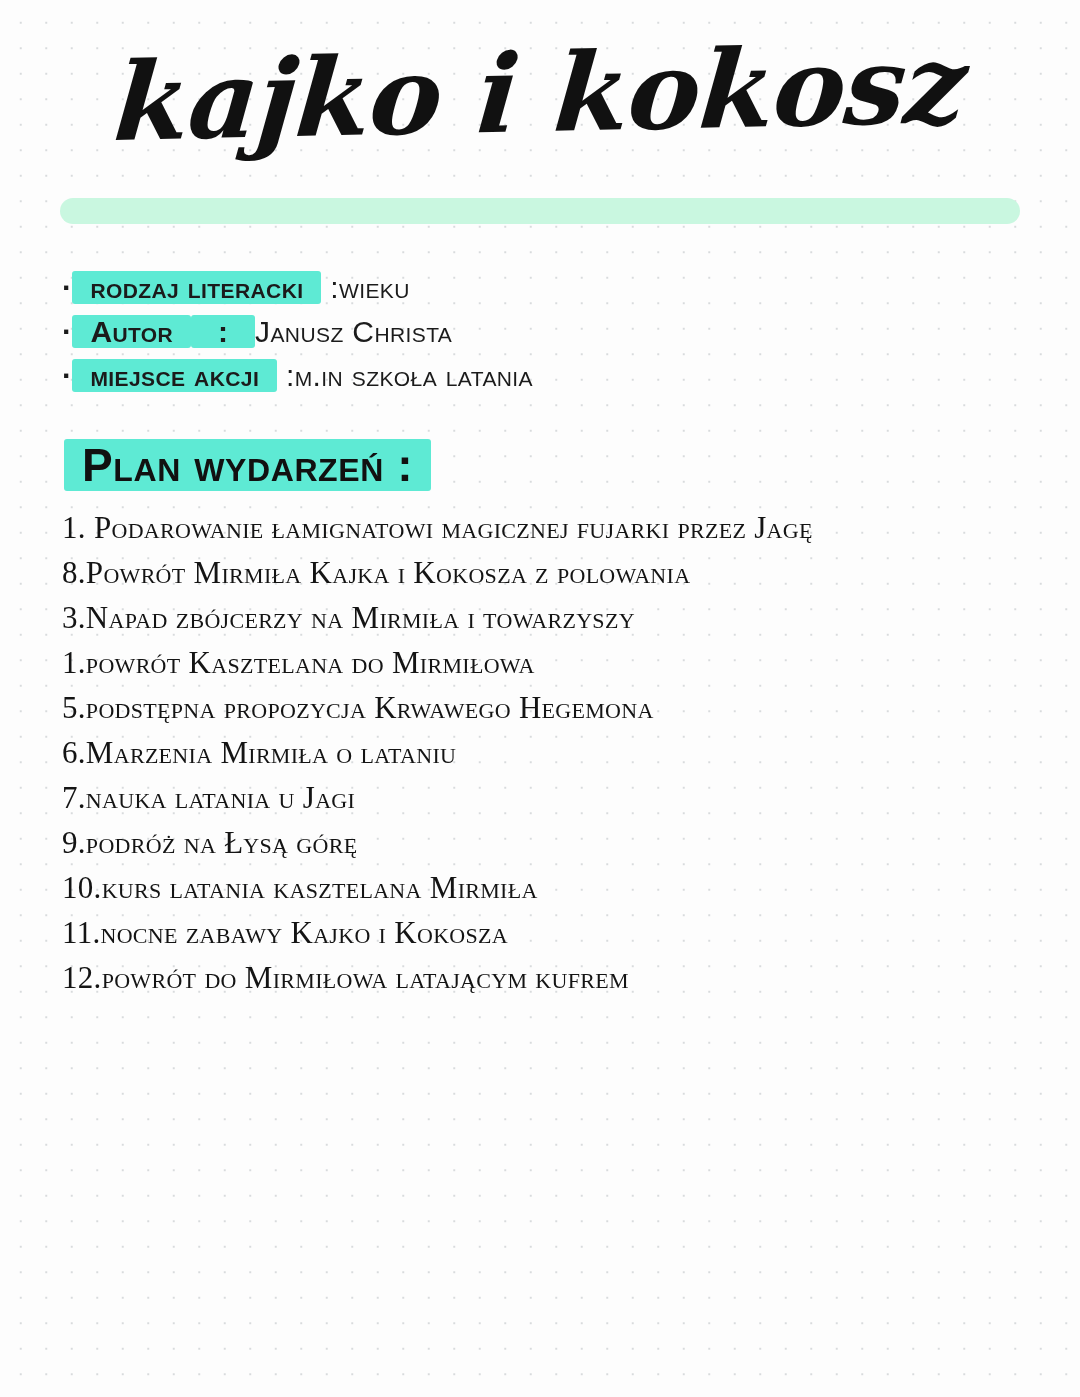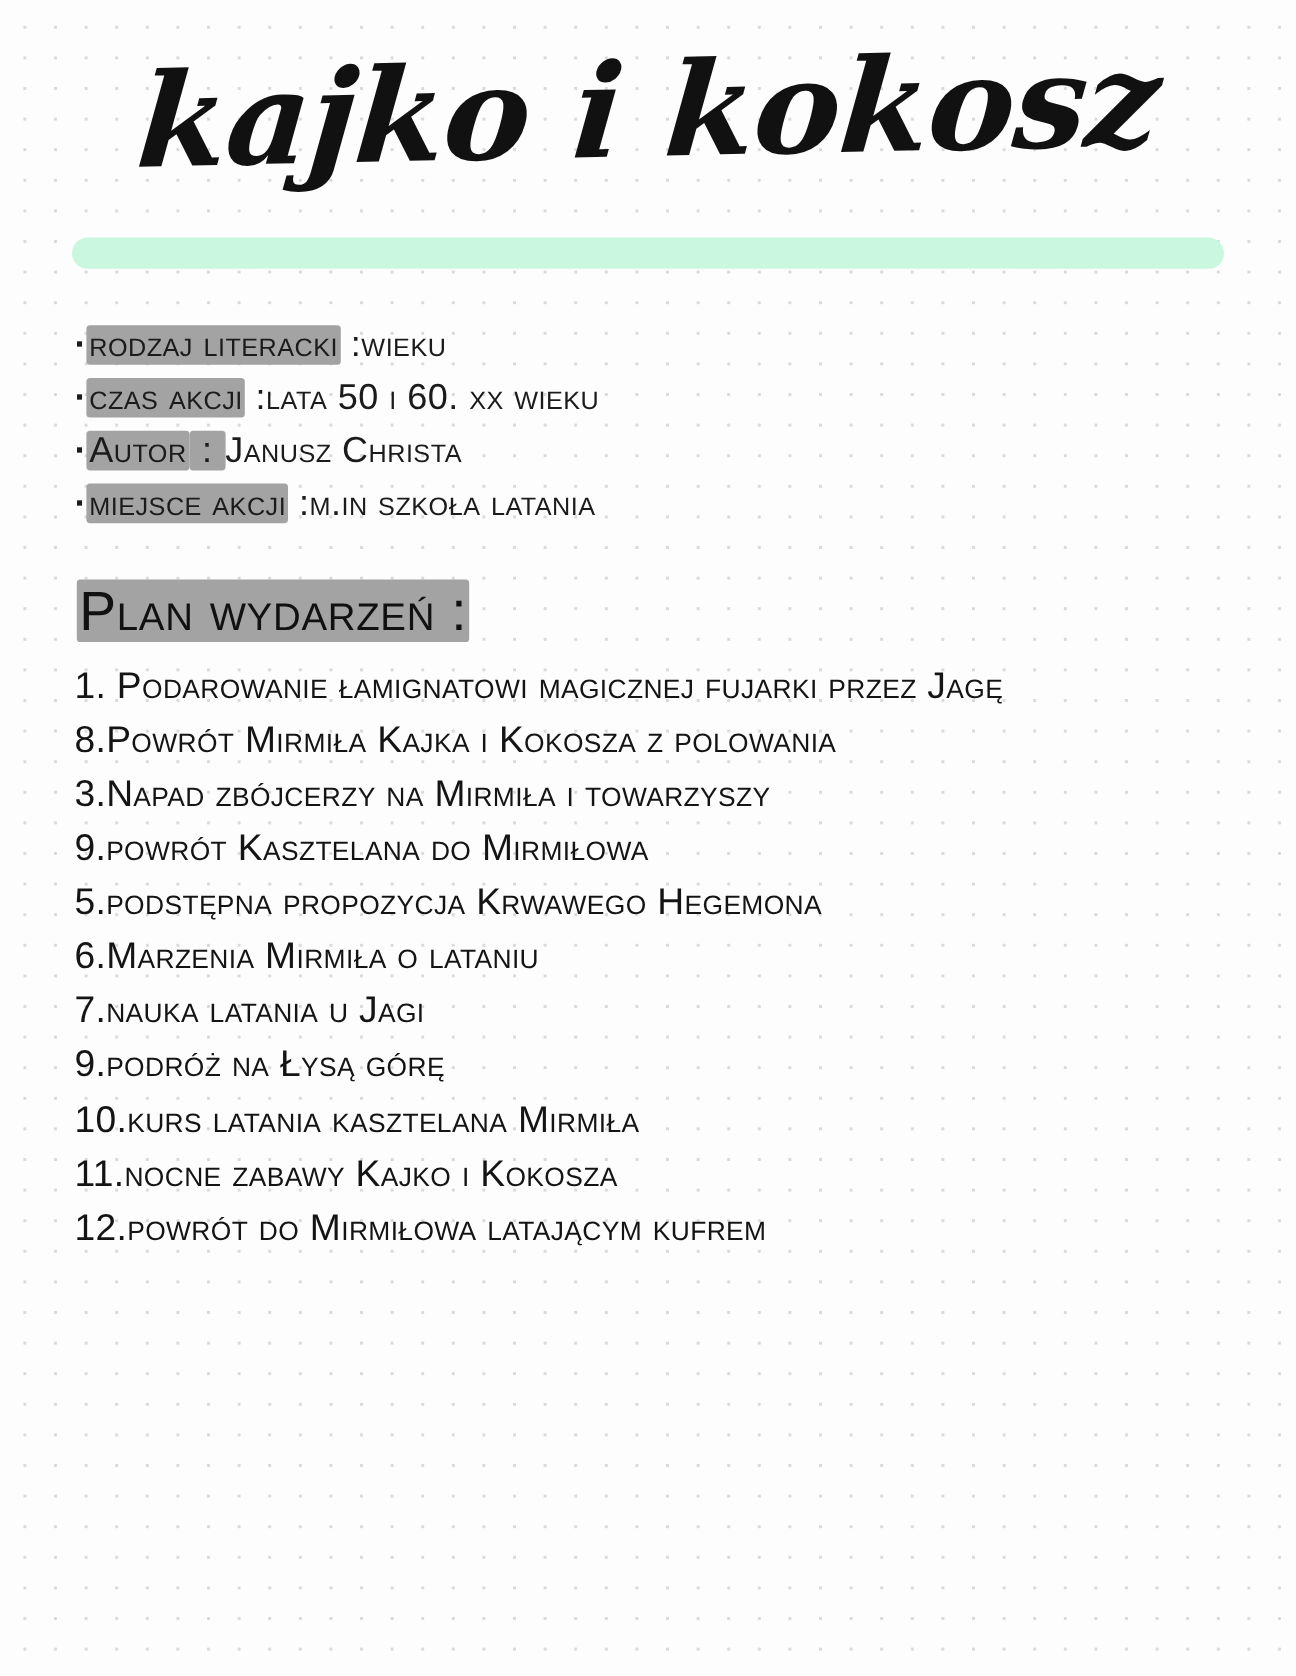--- a/index.html
+++ b/index.html
@@ -55,23 +55,24 @@
   
   .highlight-bar {
     margin: 30px 12px 0 12px;
     height: 26px;
     border-radius: 14px;
     background: #c9f7e0;
   }
 
   
   .mk {
-    background: #a3a3a3;
-    padding: 0 2px;
+    background: #5eead4;
+    padding: 0 18px;
     border-radius: 3px;
+    font-weight: bold;
   }
 
   
   .info-list {
     margin: 42px 0 0 14px;
     font-family: "Liberation Sans", sans-serif;
     font-variant: small-caps;
     font-size: 30px;
     line-height: 1.47;
     color: #1b1b1b;
@@ -90,21 +91,21 @@
     font-family: "Liberation Sans", sans-serif;
     font-variant: small-caps;
     font-size: 46px;
     letter-spacing: 0.6px;
     color: #111;
   }
 
   
   .plan-list {
     margin: 0 0 0 14px;
-    font-family: Liberation Sans, sans-serif;
+    font-family: Liberation Serif, serif;
     font-variant: small-caps;
     font-size: 31px;
     line-height: 1.42;
     color: #141414;
     letter-spacing: 0.3px;
   }
   .plan-item {
     margin-bottom: 1px;
   }
 </style>
@@ -121,43 +122,40 @@
 
   <div class="highlight-bar"></div>
 
   <div class="info-list">
 
     <div class="info-row">
       <span class="bullet-dot">·</span><span class="mk">rodzaj literacki</span><span> :</span><span>wieku</span>
     </div>
 
 
-    <div class="info-row">
-      <span class="bullet-dot">·</span><span class="mk">czas akcji</span><span> :</span><span>lata 50 i 60. xx wieku</span>
-    </div>
 
     <div class="info-row">
       <span class="bullet-dot">·</span><span class="mk">Autor</span><span class="mk"> : </span><span>Janusz Christa</span>
     </div>
 
     <div class="info-row">
       <span class="bullet-dot">·</span><span class="mk">miejsce akcji</span><span> :</span><span>m.in szkoła latania</span>
     </div>
 
   </div>
 
   <div class="section-head">
     <span class="mk">Plan wydarzeń :</span>
   </div>
 
   <div class="plan-list">
     <div class="plan-item">1. Podarowanie łamignatowi magicznej fujarki przez Jagę</div>
     <div class="plan-item">8.Powrót Mirmiła Kajka i Kokosza z polowania</div>
     <div class="plan-item">3.Napad zbójcerzy na Mirmiła i towarzyszy</div>
-    <div class="plan-item">9.powrót Kasztelana do Mirmiłowa</div>
+    <div class="plan-item">1.powrót Kasztelana do Mirmiłowa</div>
     <div class="plan-item">5.podstępna propozycja Krwawego Hegemona</div>
     <div class="plan-item">6.Marzenia Mirmiła o lataniu</div>
     <div class="plan-item">7.nauka latania u Jagi</div>
     <div class="plan-item">9.podróż na Łysą górę</div>
     <div class="plan-item">10.kurs latania kasztelana Mirmiła</div>
     <div class="plan-item">11.nocne zabawy Kajko i Kokosza</div>
     <div class="plan-item">12.powrót do Mirmiłowa latającym kufrem</div>
   </div>
 
 </div>

